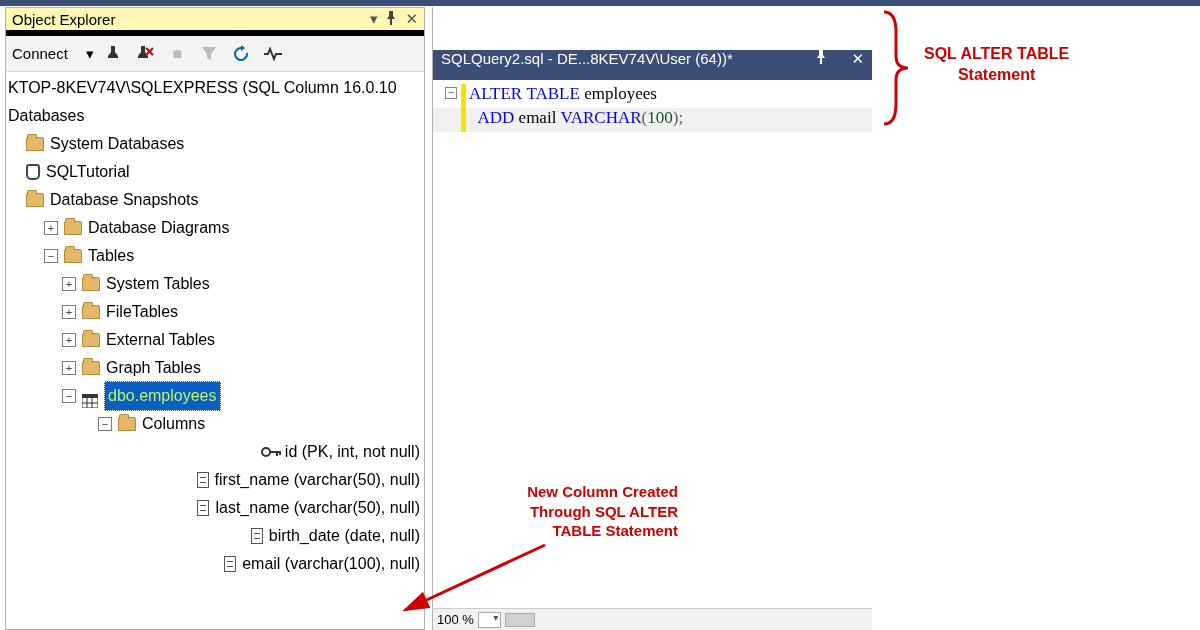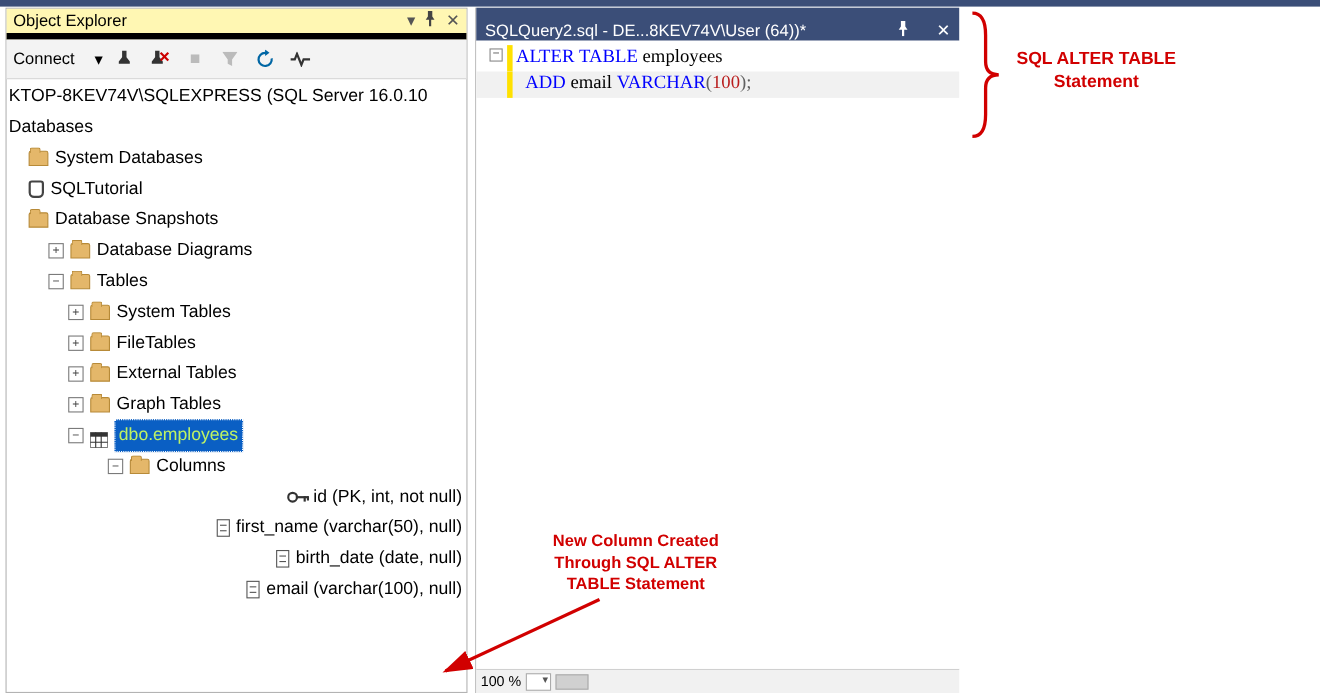--- a/index.html
+++ b/index.html
@@ -170,24 +170,25 @@
     height: 623px;
     border-left: 1px solid #b3b3b3;
     display: flex;
     flex-direction: column;
   }
   .editor-tab {
     background: #3b4e78;
     color: #fff;
     height: 30px;
     display: flex;
-    align-items: flex-end;
+    align-items: flex-start;
     padding: 0 8px;
     font-size: 15px;
     gap: 24px;
+    margin-top: 43px;
   }
   .editor-tab .title { flex:1; white-space: nowrap; overflow:hidden; text-overflow:ellipsis;}
   .editor-body {
     flex:1;
     background:#fff;
     position:relative;
     padding: 4px 0 0 0;
     font-family: Consolas, "Courier New", monospace;
     font-size: 17px;
   }
@@ -220,21 +221,21 @@
     left:28px; top:0;
     width:5px; height:100%;
     background:#ffe100;
   }
   .line.active {
     background:#f1f1f1;
   }
   .kw { color:#0000ff; }
   .ident { color:#000; }
   .ty { color:#0000ff; }
-  .num { color:#b91c1c; }
+  .num { color:#14532d; }
   .punc { color:#606060; }
   .zoom-bar {
     height:22px;
     border-top:1px solid #ccc;
     display:flex;
     align-items:center;
     padding:0 4px;
     font-size:13px;
     gap:4px;
     background:#f1f1f1;
@@ -273,21 +274,21 @@
     text-align:center;
     line-height:1.3;
   }
   .annot-center {
     position:absolute;
     left:478px; top:482px;
     width:200px;
     color:#d10000;
     font-weight:700;
     font-size:15px;
-    text-align:center;
+    text-align:right;
     line-height:1.3;
   }
   .arrow {
     position:absolute;
     left:395px; top:540px;
     width:160px;
     height:80px;
     pointer-events:none;
   }
 </style>
@@ -340,21 +341,21 @@
     </span>
     <span class="tb-icon">
        <svg width="18" height="14" viewBox="0 0 18 14">
           <polyline points="0,7 4,7 6,2 10,12 12,7 18,7" fill="none" stroke="#333" stroke-width="2"></polyline>
         </svg>
     </span>
   </div>
 
   <div class="oe-tree">
     <div class="row indent-0">
-      <span>KTOP-8KEV74V\SQLEXPRESS (SQL Server 16.0.10</span>
+      <span>KTOP-8KEV74V\SQLEXPRESS (SQL Column 16.0.10</span>
     </div>
     <div class="row indent-0">
       <span>Databases</span>
     </div>
     <div class="row indent-1">
       <span class="folder-icon"></span>
       <span>System Databases</span>
     </div>
     <div class="row indent-1">
       <span class="db-icon"></span>
@@ -422,20 +423,24 @@
           </svg>
       </span>
       <span>id (PK, int, not null)</span>
     </div>
     <div class="row indent-5">
       <span class="col-icon"></span>
       <span>first_name (varchar(50), null)</span>
     </div>
     <div class="row indent-5">
       <span class="col-icon"></span>
+      <span>last_name (varchar(50), null)</span>
+    </div>
+    <div class="row indent-5">
+      <span class="col-icon"></span>
       <span>birth_date (date, null)</span>
     </div>
     <div class="row indent-5">
       <span class="col-icon"></span>
       <span>email (varchar(100), null)</span>
     </div>
   </div>
 </div>
 
 <div class="editor-area">

